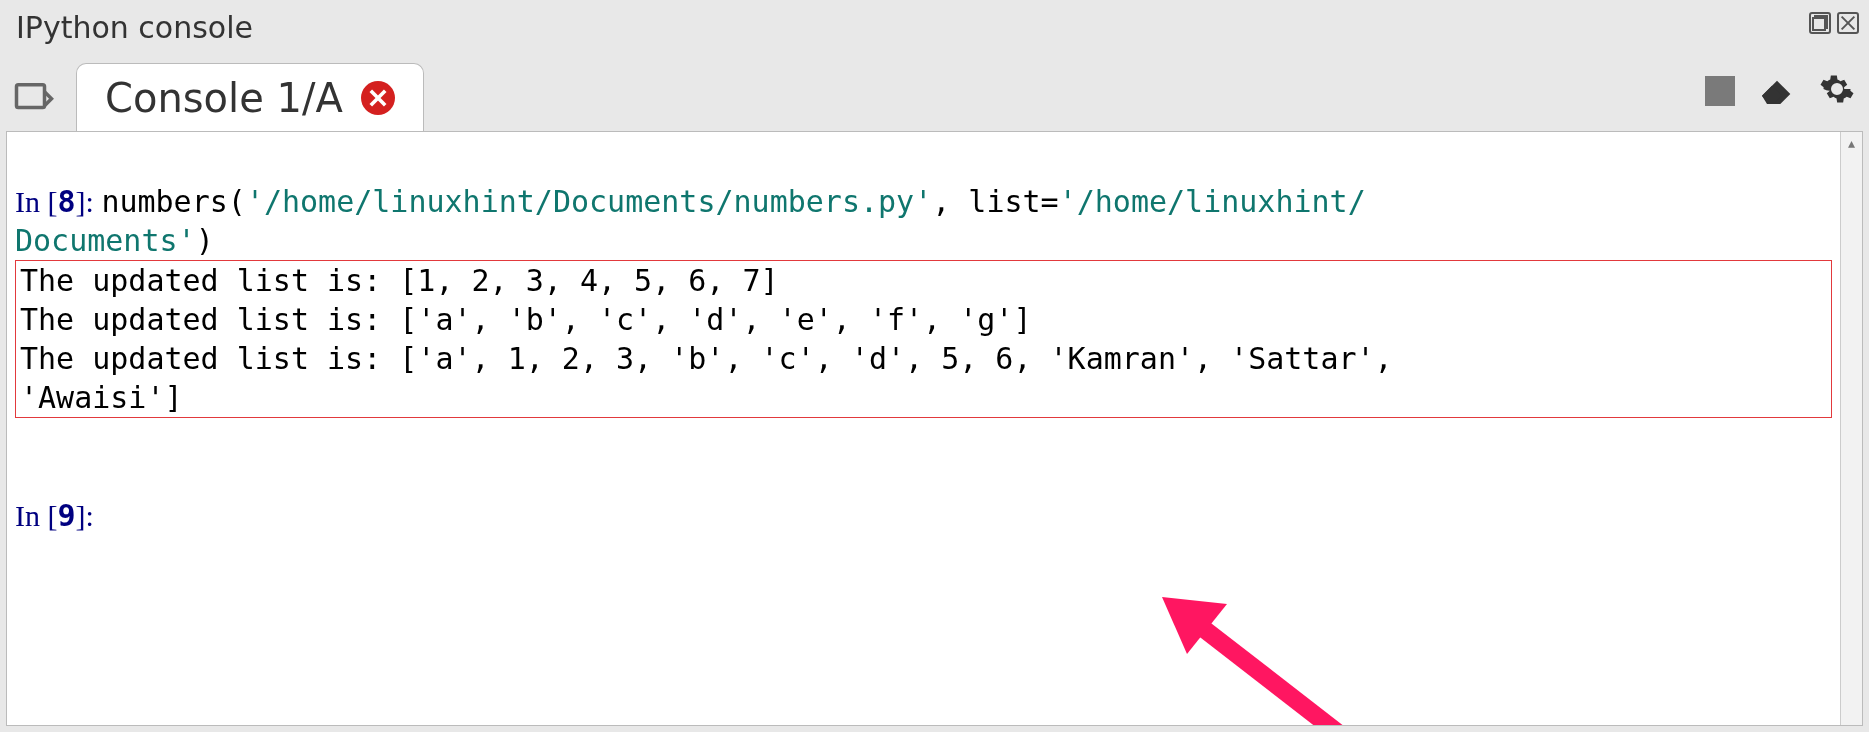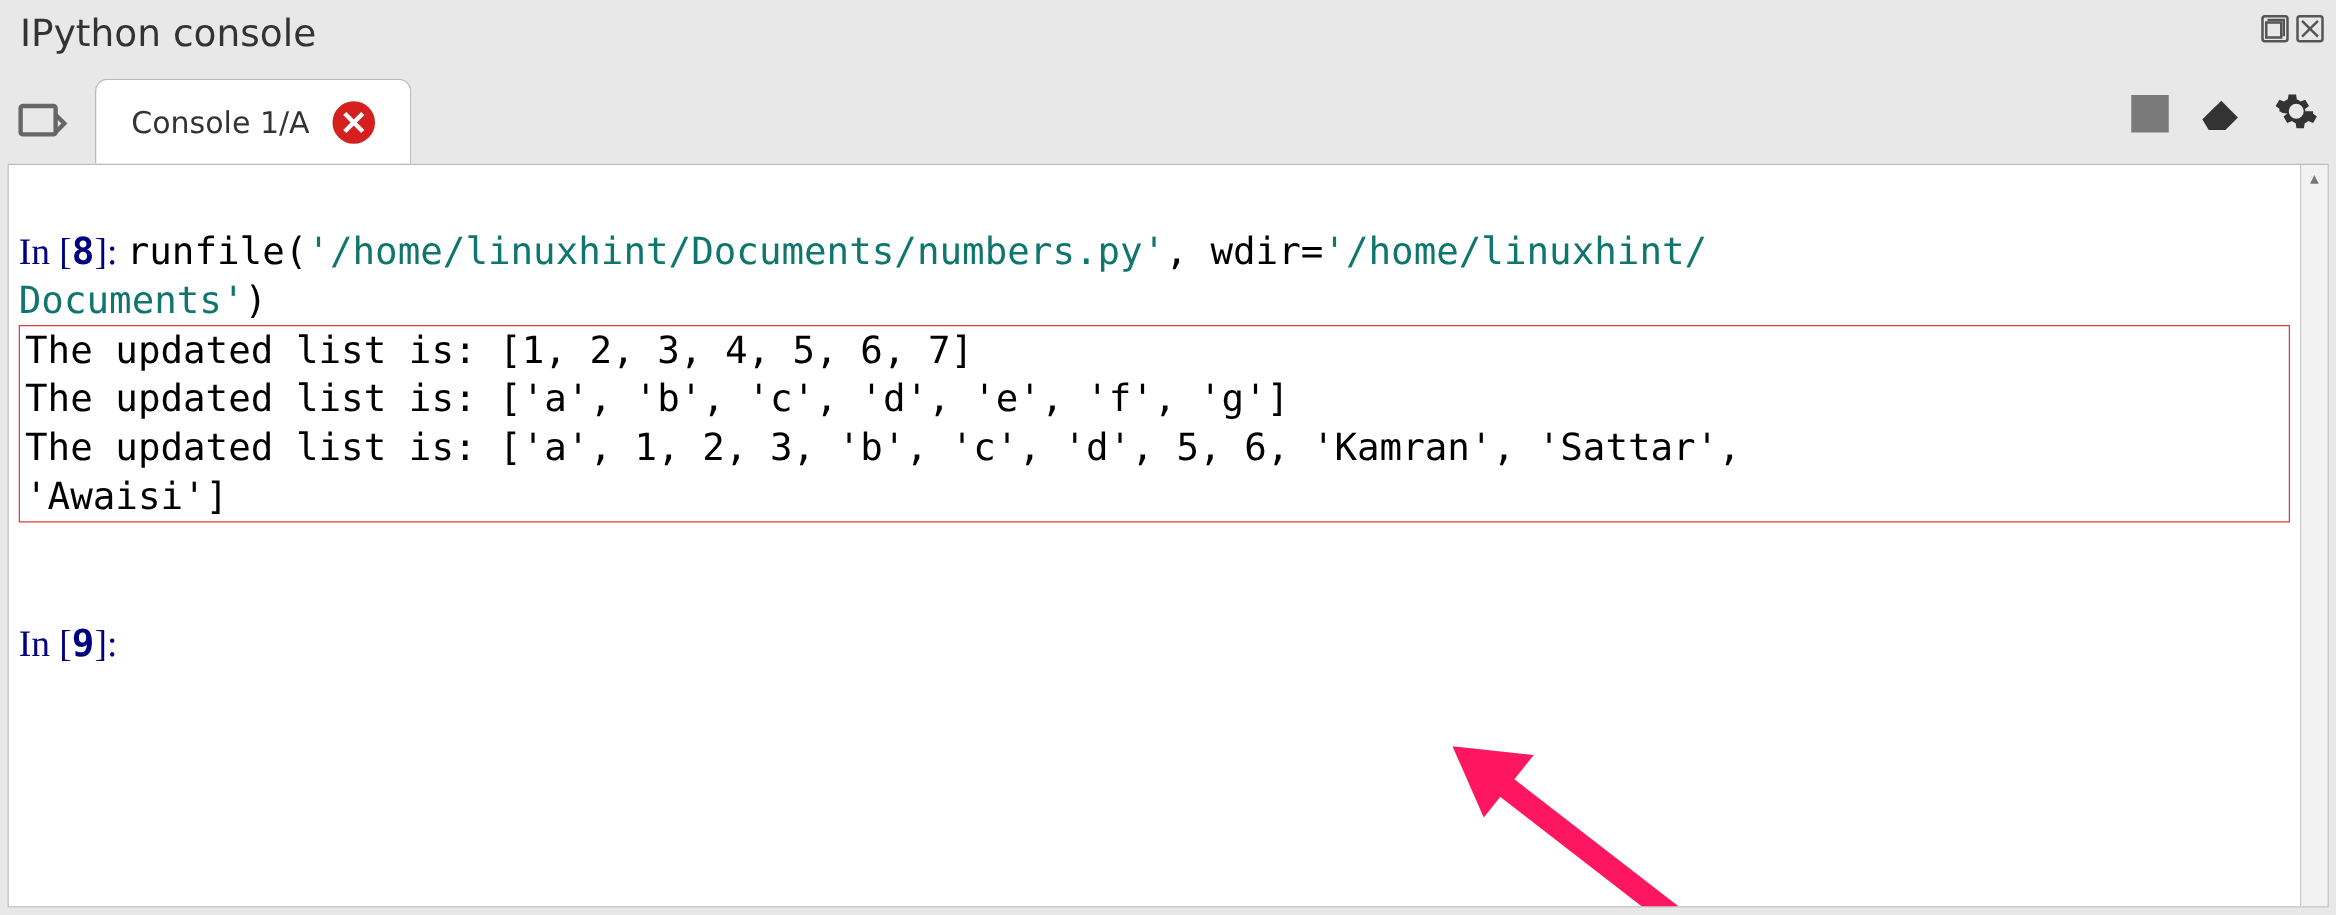--- a/index.html
+++ b/index.html
@@ -84,21 +84,21 @@
 .tab {
   background: #fff;
   border: 1px solid #bbb;
   border-bottom: none;
   border-top-left-radius: 10px;
   border-top-right-radius: 10px;
   padding: 14px 28px 14px 28px;
   display: flex;
   align-items: center;
   gap: 18px;
-  font-size: 24px;
+  font-size: 40px;
   color: #333;
   height: 68px;
 }
 .tab-close {
   width: 34px;
   height: 34px;
   border-radius: 50%;
   background: #d4201f;
   display: flex;
   align-items: center;
@@ -211,21 +211,21 @@
       </span>
       <span class="gear-icon">
         <svg viewBox="0 0 24 24" fill="#333">
             <path d="M12 8a4 4 0 100 8 4 4 0 000-8zm9 4a7 7 0 01-.1 1.2l2.1 1.6-2 3.4-2.5-1a7 7 0 01-2 1.2l-.4 2.6h-4l-.4-2.6a7 7 0 01-2-1.2l-2.5 1-2-3.4 2.1-1.6A7 7 0 013 12a7 7 0 01.1-1.2L1 9.2l2-3.4 2.5 1a7 7 0 012-1.2L7.9 3h4l.4 2.6a7 7 0 012 1.2l2.5-1 2 3.4-2.1 1.6c.1.4.1.8.1 1.2z"></path>
           </svg>
       </span>
     </div>
   </div>
 
   <div class="console-area">
-    <div class="console-content"><span class="in-prompt">In [</span><span class="in-num">8</span><span class="in-prompt">]: </span><span>runfile(</span><span class="str">'/home/linuxhint/Documents/numbers.py'</span><span>, wdir=</span><span class="str">'/home/linuxhint/
+    <div class="console-content"><span class="in-prompt">In [</span><span class="in-num">8</span><span class="in-prompt">]: </span><span>numbers(</span><span class="str">'/home/linuxhint/Documents/numbers.py'</span><span>, list=</span><span class="str">'/home/linuxhint/
 Documents'</span><span>)</span>
 <span class="output-box"><span>The updated list is: [1, 2, 3, 4, 5, 6, 7]</span>
 <span>The updated list is: ['a', 'b', 'c', 'd', 'e', 'f', 'g']</span>
 <span>The updated list is: ['a', 1, 2, 3, 'b', 'c', 'd', 5, 6, 'Kamran', 'Sattar', 
 'Awaisi']</span></span>
 
 <span class="in-prompt">In [</span><span class="in-num">9</span><span class="in-prompt">]: </span></div>
 
     <svg class="arrow" width="220" height="170">
       <defs>

